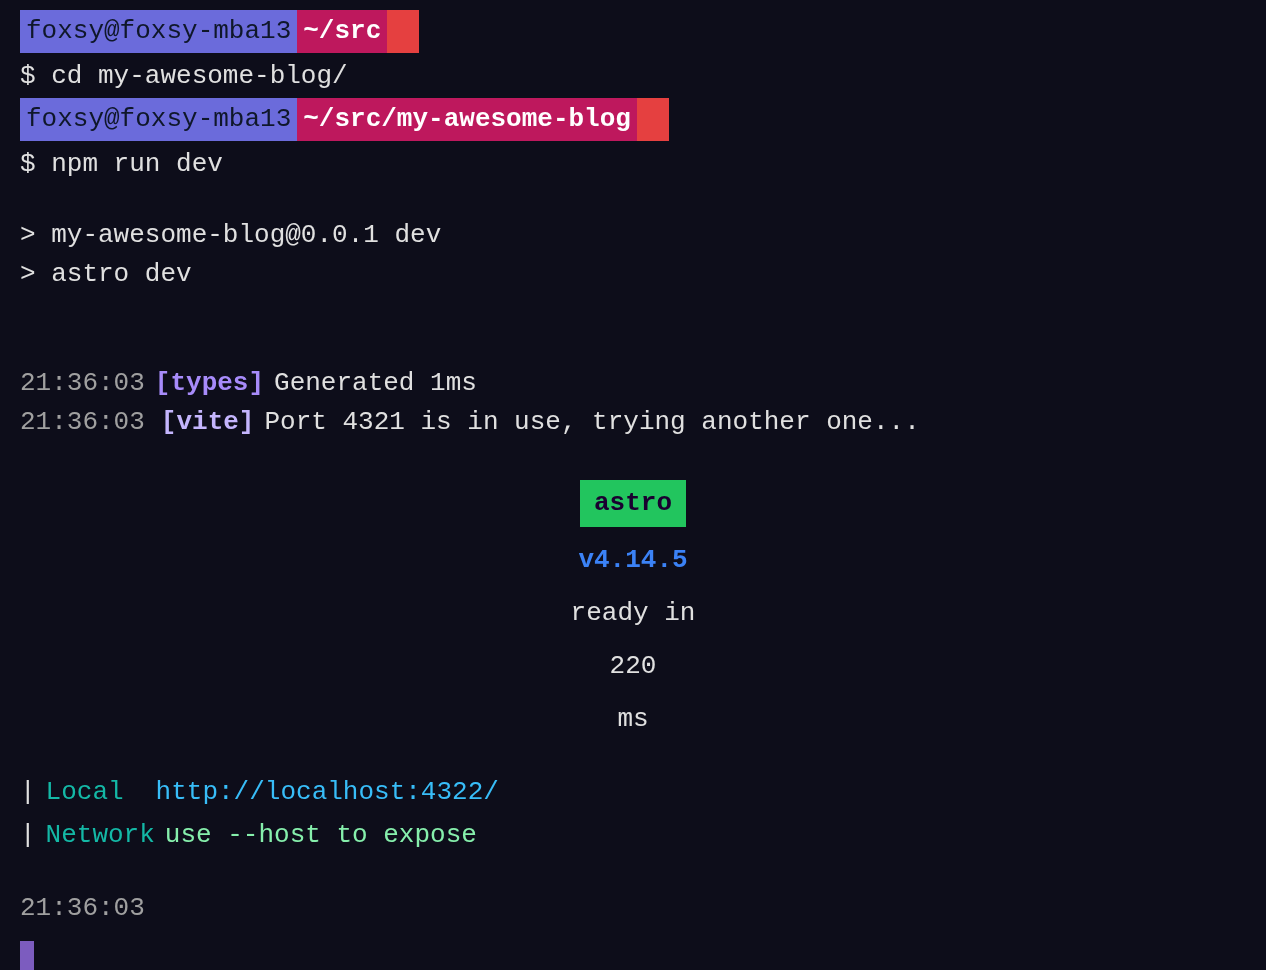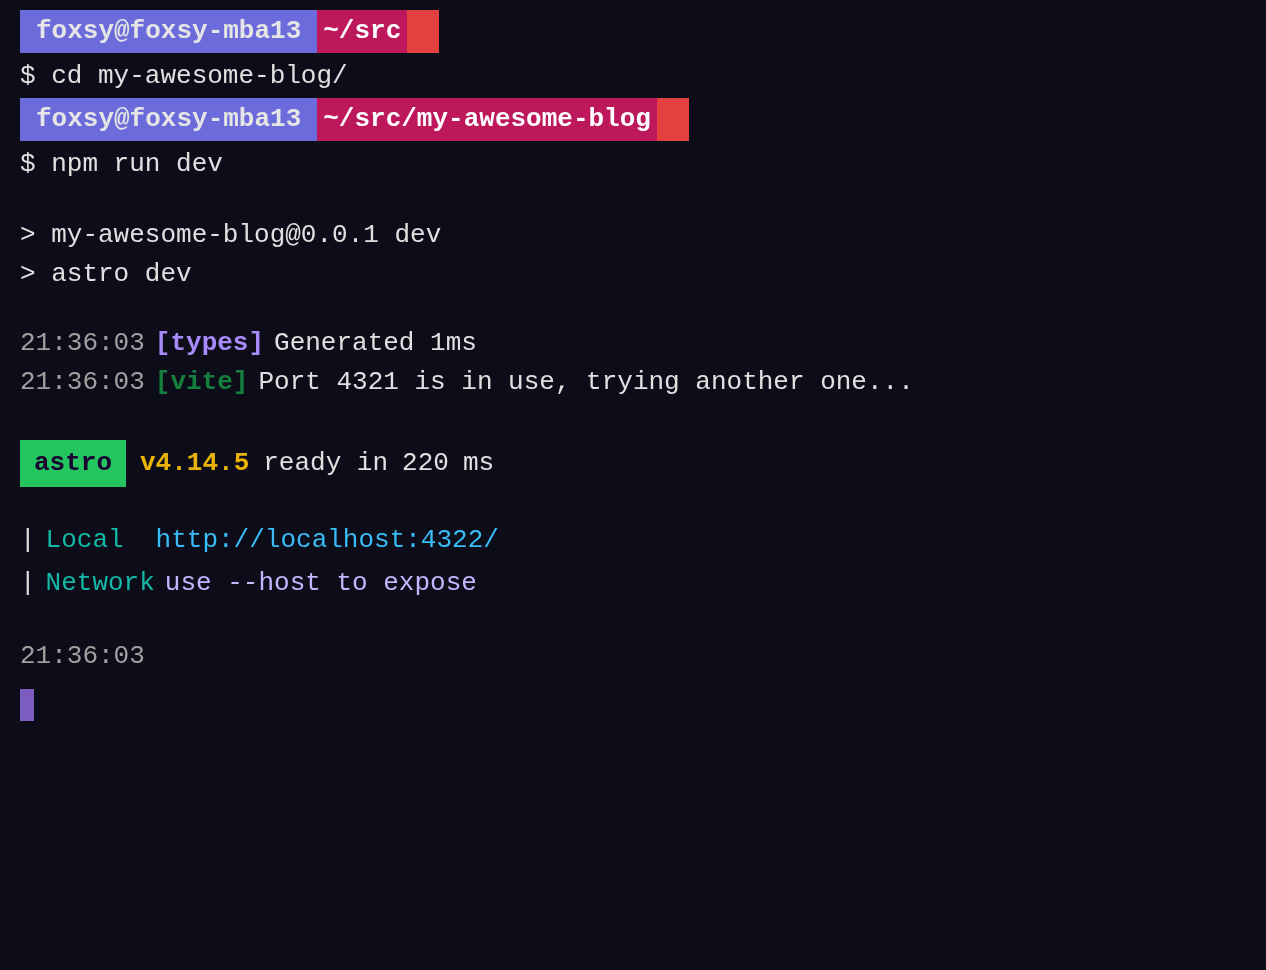--- a/index.html
+++ b/index.html
@@ -14,23 +14,23 @@
       font-size: 26px;
       color: #e0e0e0;
       width: 1266px;
       min-height: 970px;
       padding: 10px 20px 20px 20px;
       line-height: 1.5;
     }
 
     .prompt-user {
       background-color: #6b6bdb;
-      color: #e5e5e5;
-      font-weight: bold;
-      padding: 2px 16px;
+      color: #0f172a;
+      font-weight: normal;
+      padding: 2px 6px;
     }
 
     .prompt-path {
       background-color: #be185d;
       color: #ffffff;
       font-weight: bold;
       padding: 2px 6px;
     }
 
     .prompt-caret {
@@ -59,49 +59,52 @@
       gap: 10px;
     }
 
     .timestamp {
       color: #a0a0a0;
     }
 
     .tag-types {
       color: #a78bfa;
       font-weight: bold;
+      margin-top: 40px;
     }
 
     .tag-vite {
-      color: #15803d;
-      font-weight: bold;
+      color: #c4b5fd;
+      font-weight: bold;
+      margin-left: 6px;
     }
 
     .log-msg {
       color: #e0e0e0;
     }
 
     .astro-badge-container {
       display: flex;
       align-items: center;
       gap: 14px;
       margin: 8px 0;
+      flex-direction: column;
     }
 
     .astro-badge {
       background-color: #22c55e;
       color: #1a0030;
       font-weight: bold;
       padding: 4px 14px;
       font-size: 26px;
       font-family: 'Courier New', Courier, monospace;
     }
 
     .astro-version {
-      color: #eab308;
+      color: #3b82f6;
       font-weight: bold;
     }
 
     .astro-ready {
       color: #e0e0e0;
     }
 
     .astro-ms {
       color: #e0e0e0;
     }
@@ -124,21 +127,21 @@
     .server-label {
       color: #14b8a6;
       min-width: 100px;
     }
 
     .server-url {
       color: #38bdf8;
     }
 
     .server-note {
-      color: #c4b5fd;
+      color: #86efac;
     }
 
     .watching-line {
       display: flex;
       align-items: baseline;
       gap: 10px;
     }
 
     .watching-msg {
       color: #22c55e;

